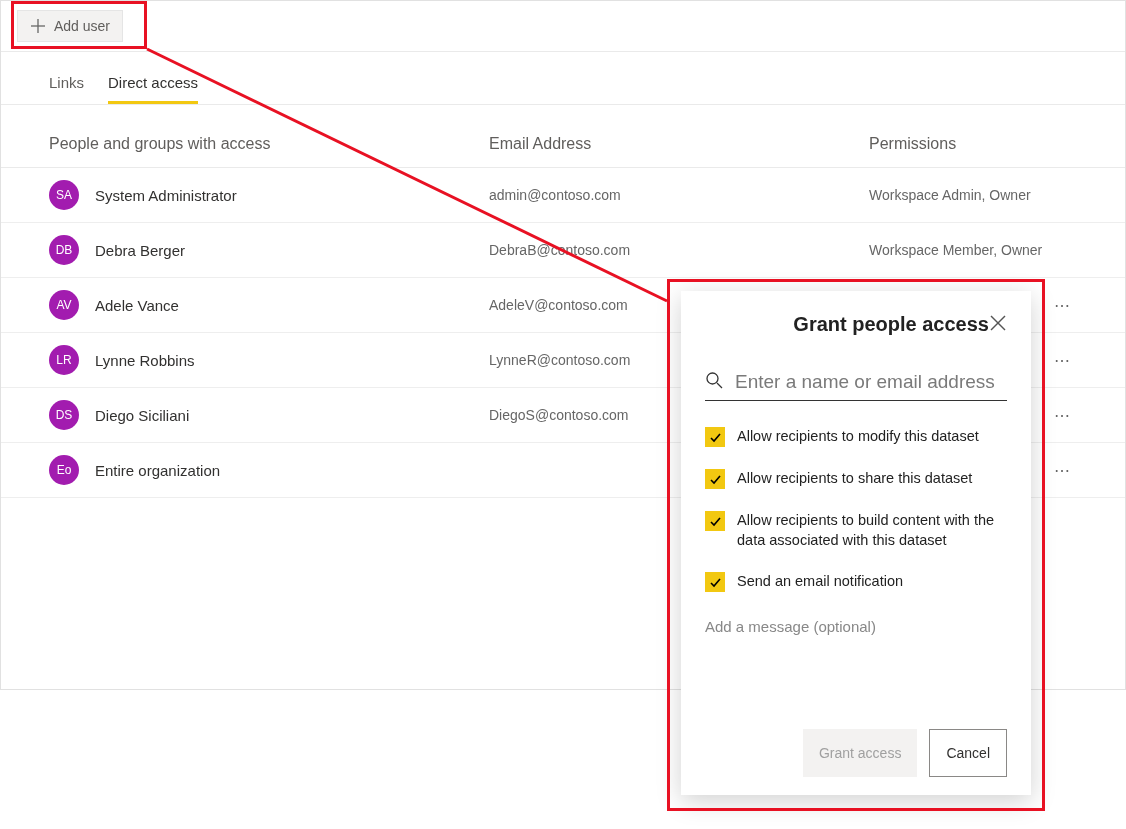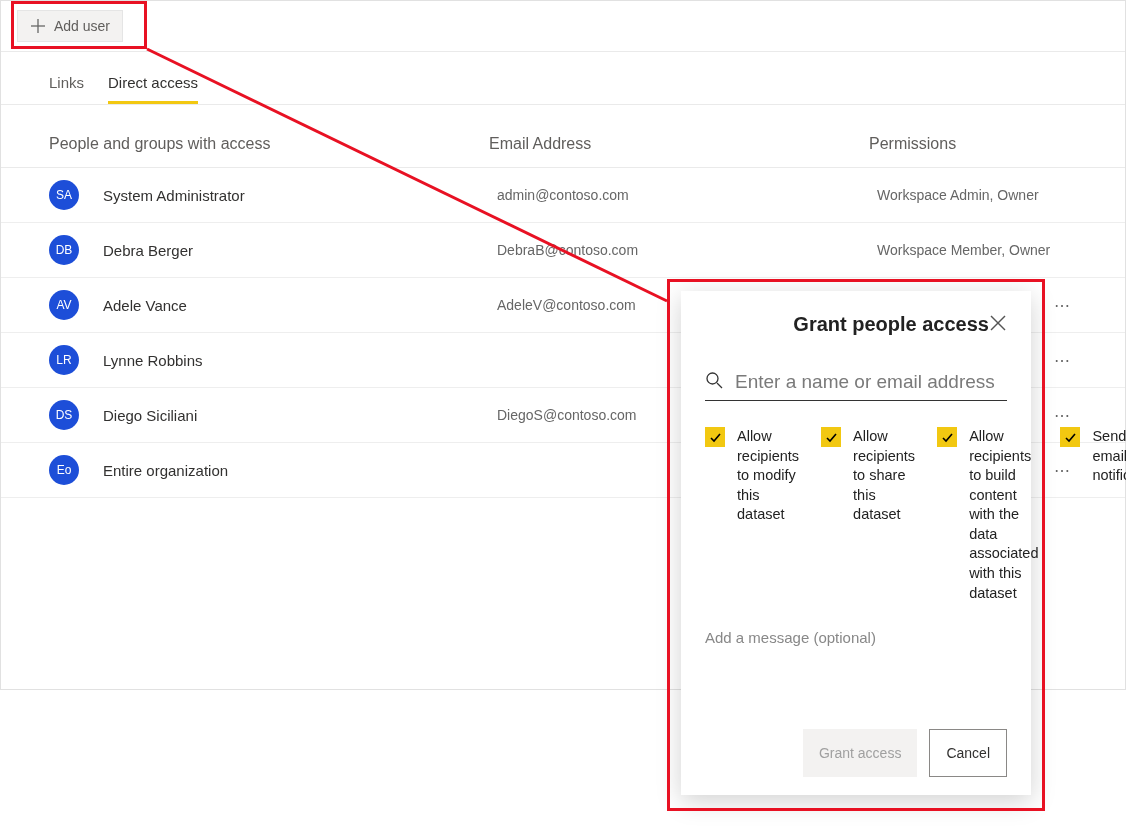--- a/index.html
+++ b/index.html
@@ -33,21 +33,21 @@
   .tab.active { color:#323130; border-bottom: 3px solid #f2c811; font-weight:400; }
 
   
   .columns-header { display:flex; padding: 30px 48px 14px 48px; color:#605e5c; font-size:16px; border-bottom:1px solid #eaeaea; }
   .col-name { flex: 0 0 440px; }
   .col-email { flex: 0 0 380px; }
   .col-perm { flex: 1; }
 
   .rows { }
   .row { display:flex; align-items:center; padding: 12px 48px; border-bottom:1px solid #eeeeee; position:relative; }
-  .avatar { width:30px; height:30px; border-radius:50%; background:#1d4ed8; color:#fff; font-size:12px; display:inline-flex; align-items:center; justify-content:center; margin-right:24px; flex-shrink:0; }
+  .avatar { width:30px; height:30px; border-radius:50%; background:#a21caf; color:#fff; font-size:12px; display:inline-flex; align-items:center; justify-content:center; margin-right:16px; flex-shrink:0; }
   .row .name { flex: 0 0 394px; font-size:15px; color:#323130; }
   .row .email { flex: 0 0 380px; font-size:14px; color:#666; }
   .row .perm { flex: 1; font-size:14px; color:#666; }
   .row .reshare { font-size:14px; color:#666; padding-right:24px; }
   .row .more { width:28px; text-align:center; color:#666; cursor:pointer; font-size:16px; letter-spacing:2px; }
 
   
   .dialog {
     position:absolute;
     left: 680px; top: 290px;
@@ -60,21 +60,21 @@
   .dialog-title-row { display:flex; justify-content:flex-end; align-items:center; }
   .dialog-title { font-size:20px; color:#222; font-weight:600; }
   .close-icon { cursor:pointer; color:#555; }
   .close-icon svg { width:18px; height:18px; }
 
   .search-row { display:flex; align-items:center; gap:10px; margin-top:28px; padding:6px 0; border-bottom:1px solid #333; }
   .search-row svg { width:18px; height:18px; color:#333; }
   .search-input { border:none; outline:none; font-size:19px; flex:1; color:#333; }
   .search-input::placeholder { color:#7a7a7a; }
 
-  .options { margin-top:26px; display:flex; flex-direction:row; gap:22px; }
+  .options { margin-top:26px; display:flex; flex-direction:column; gap:22px; }
   .check-row { display:flex; align-items:flex-start; gap:12px; }
   .checkbox { width:20px; height:20px; background:#f2c811; display:flex; align-items:center; justify-content:center; flex-shrink:0; cursor:pointer; }
   .checkbox svg { width:13px; height:13px; }
   .check-label { font-size:14.5px; color:#222; line-height:1.35; }
 
   .message-field { margin-top:26px; font-size:15px; color:#888; }
 
   .dialog-footer { margin-top:auto; display:flex; justify-content:flex-end; gap:12px; }
   .btn-grant { background:#f3f2f1; color:#a0a0a0; border:none; padding:16px 16px; font-size:14px; cursor:default; }
   .btn-cancel { background:#fff; color:#323130; border:1px solid #8a8886; padding:7px 16px; font-size:14px; cursor:pointer; }
@@ -129,20 +129,21 @@
         <div class="avatar">AV</div>
         <div class="name">Adele Vance</div>
         <div class="email">AdeleV@contoso.com</div>
         <div class="perm"></div>
         <div class="reshare">Reshare</div>
         <div class="more">⋯</div>
       </div>
       <div class="row">
         <div class="avatar">LR</div>
         <div class="name">Lynne Robbins</div>
+        <div class="email">LynneR@contoso.com</div>
         <div class="perm"></div>
         <div class="more">⋯</div>
       </div>
       <div class="row">
         <div class="avatar">DS</div>
         <div class="name">Diego Siciliani</div>
         <div class="email">DiegoS@contoso.com</div>
         <div class="perm"></div>
         <div class="more">⋯</div>
       </div>

